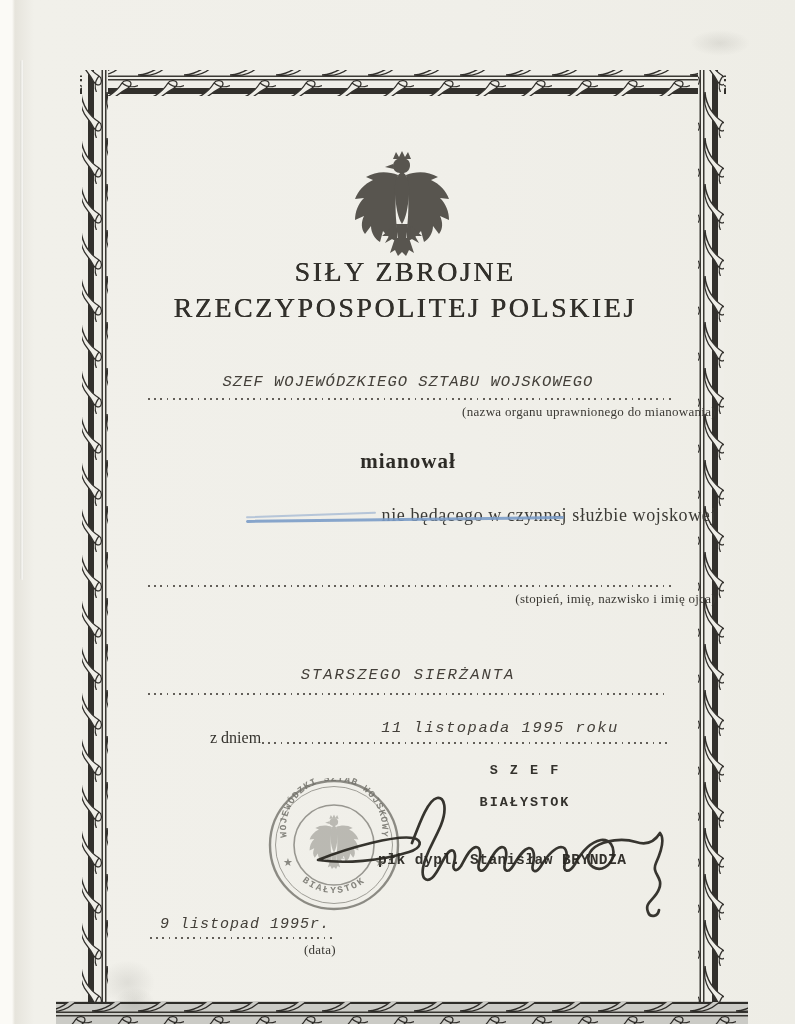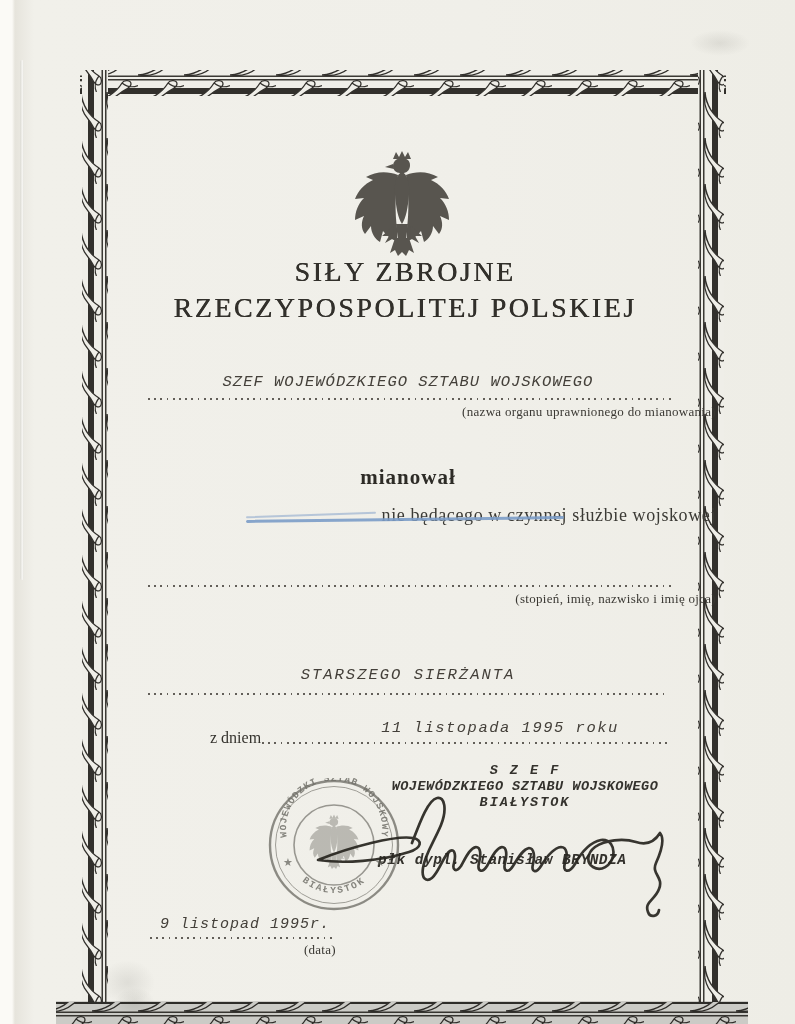--- a/index.html
+++ b/index.html
@@ -9,21 +9,20 @@
     background:
       linear-gradient(90deg,#fbfaf6 0px,#fbfaf6 12px,#e6e4dc 15px,#f1f0ea 34px,#f0efe9 60%,#eeede6 100%);
     font-family:"Liberation Serif","DejaVu Serif",serif;
     color:#2e2c28;
   }
   .abs{position:absolute;}
   .center{text-align:center;}
   .typed{
     font-family:"Liberation Mono","DejaVu Sans Mono",monospace;
     color:#44403a;
-    font-style:italic;
   }
   .typed-italic{font-style:italic;}
   .title-line{
     left:90px;width:630px;text-align:center;
     font-size:28px;letter-spacing:2.5px;color:#32302b;
     text-shadow:0.4px 0 0 #32302b;
     white-space:nowrap;
   }
   .dotline{
     position:absolute;height:2px;
@@ -104,38 +103,37 @@
     <use href="#eagle"></use>
   </svg>
 
   <div class="abs title-line" style="top:256px;">SIŁY ZBROJNE</div>
   <div class="abs title-line" style="top:292px;">RZECZYPOSPOLITEJ POLSKIEJ</div>
 
   <div class="abs typed typed-italic center" style="left:100px;top:373px;width:616px;font-size:15.5px;letter-spacing:1px;">SZEF WOJEWÓDZKIEGO SZTABU WOJSKOWEGO</div>
   <div class="dotline" style="left:148px;top:398px;width:524px;"></div>
   <div class="abs caption center" style="left:100px;top:404px;width:616px;">(nazwa organu uprawnionego do mianowania)</div>
 
-  <div class="abs boldword center" style="left:100px;top:449px;width:616px;margin-top:16px;">mianował</div>
+  <div class="abs boldword center" style="left:100px;top:449px;width:616px;">mianował</div>
 
   <div class="abs center" style="left:100px;top:505px;width:616px;font-size:18px;letter-spacing:0.6px;color:#3b3a35;text-align:right;">nie będącego w czynnej służbie wojskowej</div>
   <div class="strike" style="left:246px;top:518px;width:318px;height:3px;transform:rotate(-0.7deg);"></div>
   <div class="strike" style="left:246px;top:514px;width:130px;height:2px;opacity:.5;transform:rotate(-2deg);"></div>
 
   <div class="dotline" style="left:148px;top:585px;width:524px;"></div>
   <div class="abs caption center" style="left:100px;top:591px;width:616px;">(stopień, imię, nazwisko i imię ojca)</div>
 
   <div class="abs typed typed-italic center" style="left:100px;top:666px;width:616px;font-size:15.5px;letter-spacing:2px;">STARSZEGO SIERŻANTA</div>
   <div class="dotline" style="left:148px;top:693px;width:520px;"></div>
 
   <div class="abs" style="left:210px;top:729px;font-size:16px;color:#34322d;">z dniem</div>
   <div class="abs typed typed-italic center" style="left:350px;top:719px;width:300px;font-size:15.5px;letter-spacing:1.5px;text-align:center;">11 listopada 1995 roku</div>
   <div class="dotline" style="left:262px;top:742px;width:406px;"></div>
 
   <div class="abs typed center" style="left:380px;top:763px;width:290px;font-size:13.5px;font-weight:bold;letter-spacing:2px;color:#34322d;">S Z E F</div>
-  <div class="abs typed center" style="left:365px;top:779px;width:320px;font-size:13.5px;font-weight:bold;letter-spacing:0.5px;color:#34322d;">WOJEWÓDZKIEGO SZTABU WOJSKOWEGO</div>
   <div class="abs typed center" style="left:380px;top:795px;width:290px;font-size:13.5px;font-weight:bold;letter-spacing:2px;color:#34322d;">BIAŁYSTOK</div>
   <div class="abs typed" style="left:378px;top:852px;font-size:14.5px;font-weight:bold;letter-spacing:0.5px;color:#33312c;white-space:nowrap;">płk dypl. Stanisław BRYNDZA</div>
 
   <svg class="abs" style="left:267px;top:778px;" width="134" height="134" viewBox="0 0 134 134" opacity="0.82">
     <circle cx="67" cy="67" r="64" fill="none" stroke="#57564f" stroke-width="2.4" opacity="0.8"></circle>
     <circle cx="67" cy="67" r="58.5" fill="none" stroke="#57564f" stroke-width="1" opacity="0.65"></circle>
     <circle cx="67" cy="67" r="40" fill="none" stroke="#57564f" stroke-width="1.6" opacity="0.7"></circle>
     <defs>
       <path id="stampArcTop" d="M19.7 58.7 A48 48 0 1 1 114.3 58.7" fill="none"></path>
       <path id="stampArcBottom" d="M25.4 91 A48 48 0 0 0 108.6 91" fill="none"></path>

